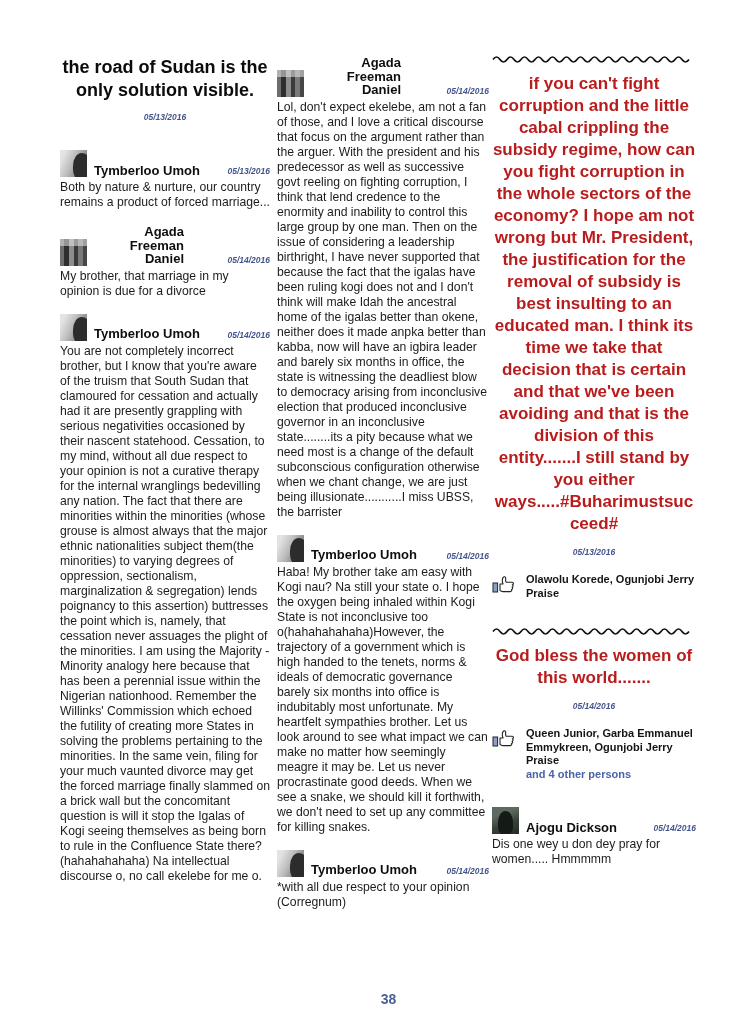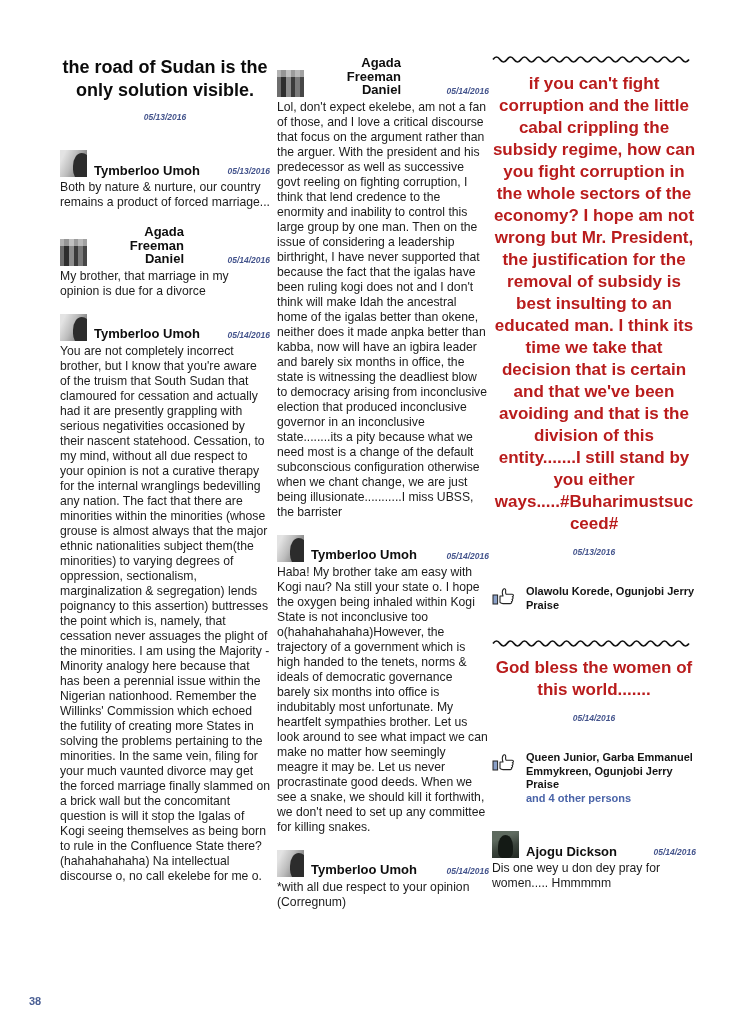--- a/index.html
+++ b/index.html
@@ -48,28 +48,28 @@
 
   .wavy{display:block;margin:4px 0 10px;}
   .col3 .wavy.mid{margin-top:26px;margin-bottom:10px;}
 
   .bigpost{
     font-size:17px;font-weight:bold;line-height:22px;text-align:center;
     color:#b91c1c;overflow-wrap:break-word;
   }
   .col3 .post-date{margin-top:12px;}
 
-  .likes{display:flex;gap:9px;margin-top:28px;align-items:flex-start;}
+  .likes{display:flex;gap:9px;margin-top:16px;align-items:flex-start;}
   .like-icon{flex:0 0 25px;margin-top:1px;}
   .like-names{font-size:11px;font-weight:bold;line-height:13.5px;color:#141414;}
   .like-more{color:#4a64a8;font-size:11px;font-weight:bold;line-height:13.5px;}
 
   .pageno{
-    position:absolute;left:0;right:0;bottom:17px;text-align:left;
-    font-size:11px;font-weight:bold;color:#4a5f94;padding-left:29px;
+    position:absolute;left:0;right:0;bottom:17px;text-align:center;
+    font-size:14px;font-weight:bold;color:#4a5f94;padding-left:29px;
   }
 </style>
 </head>
 <body>
 
 <div class="page">
 
   <div class="col col1">
     <div class="headline">the road of Sudan is the only solution visible.</div>
     <div class="post-date">05/13/2016</div>

